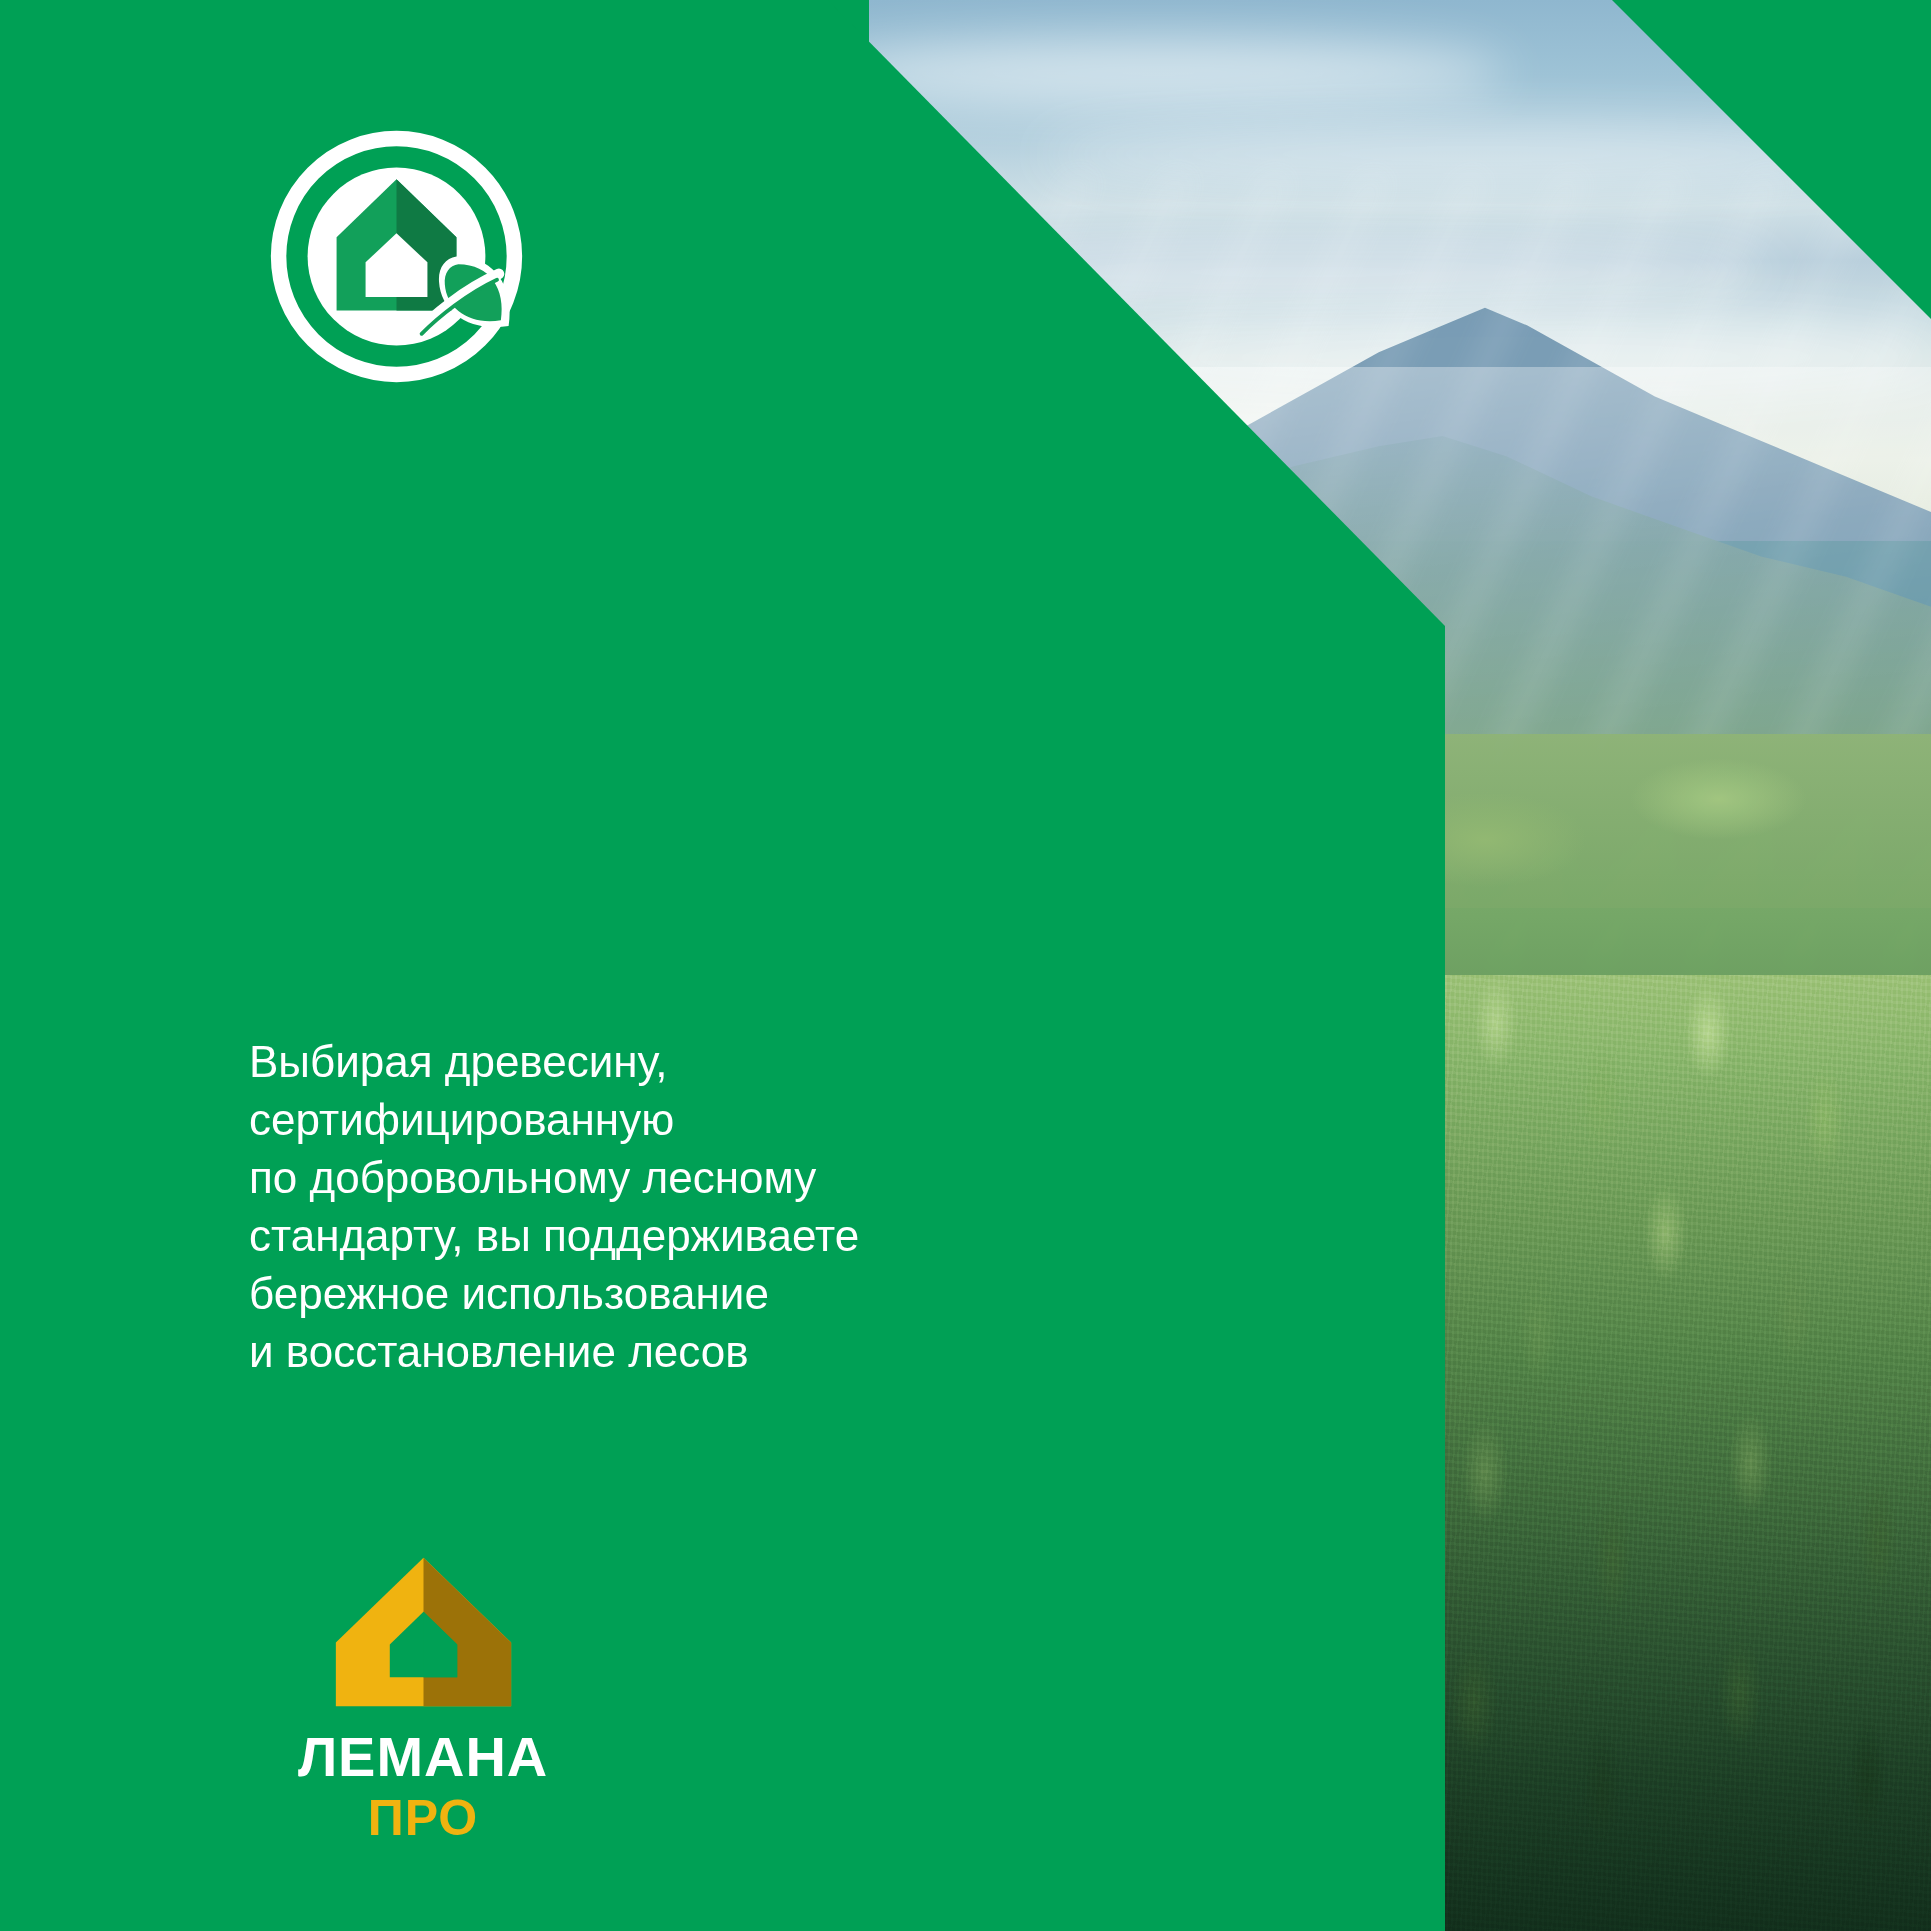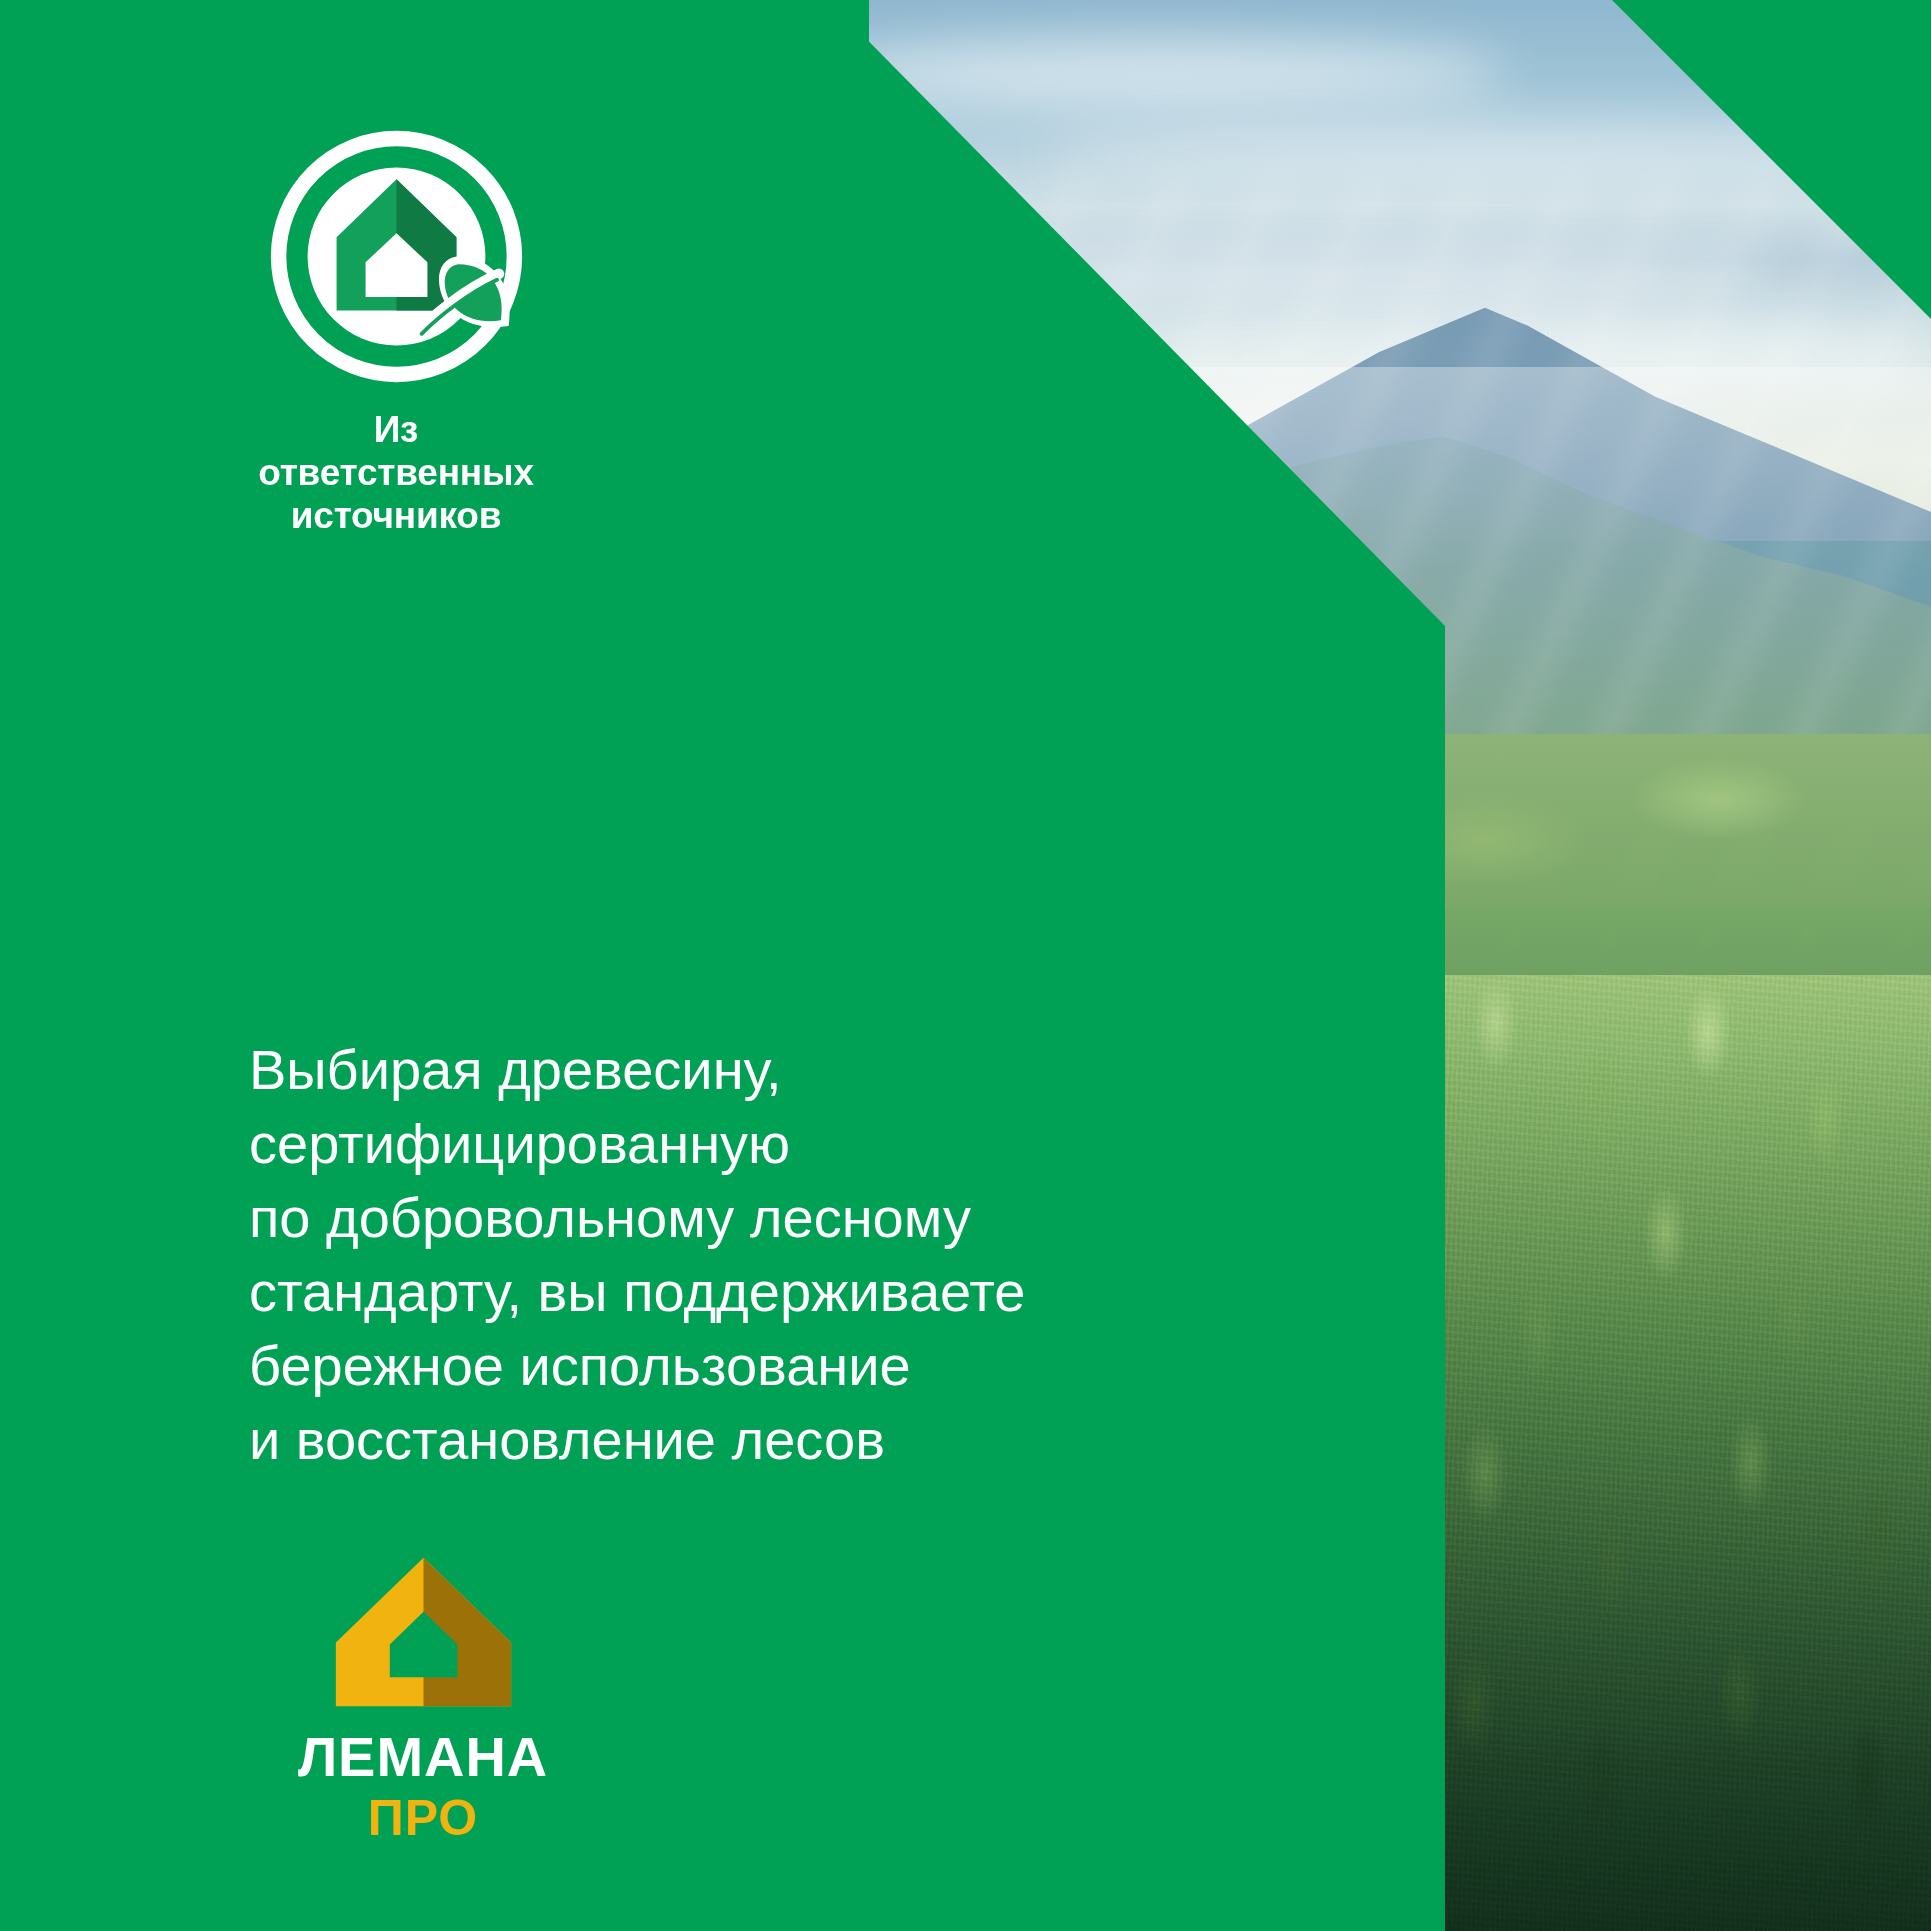--- a/index.html
+++ b/index.html
@@ -239,21 +239,21 @@
     font-weight: bold;
     letter-spacing: -1px;
     white-space: pre-line;
   }
 
   .body-copy {
     position: absolute;
     left: 249px;
     top: 1033px;
     color: #ffffff;
-    font-size: 56px;
+    font-size: 44px;
     line-height: 1.32;
     font-weight: normal;
     letter-spacing: 0px;
     white-space: pre-line;
   }
 
   .brand {
     position: absolute;
     left: 249px;
     top: 1550px;
@@ -304,22 +304,20 @@
         <path d="M134 54 L196 114 L196 190 L72 190 L72 114 Z" fill="#12a05a"></path>
         <path d="M134 54 L196 114 L196 190 L134 190 Z" fill="#0f7a44"></path>
 
         <path d="M134 110 L166 140 L166 176 L102 176 L102 140 Z" fill="#ffffff"></path>
 
         <path d="M196 134 C236 134 256 166 250 206 C210 212 180 192 178 160 C177 146 184 136 196 134 Z" fill="#ffffff"></path>
         <path d="M198 142 C231 142 247 168 242 200 C210 205 186 189 184 163 C183 151 189 143 198 142 Z" fill="#12a05a"></path>
         <path d="M152 216 C170 196 204 168 240 152" fill="none" stroke="#ffffff" stroke-width="11" stroke-linecap="round"></path>
         <path d="M160 214 C178 196 208 172 238 158" fill="none" stroke="#12a05a" stroke-width="4" stroke-linecap="round"></path>
       </svg>
-      <div class="badge-text">Из ответственных
-источников</div>
     </div>
 
 
     <div class="body-copy">Выбирая древесину,
 сертифицированную
 по добровольному лесному
 стандарту, вы поддерживаете
 бережное использование
 и восстановление лесов</div>
 

